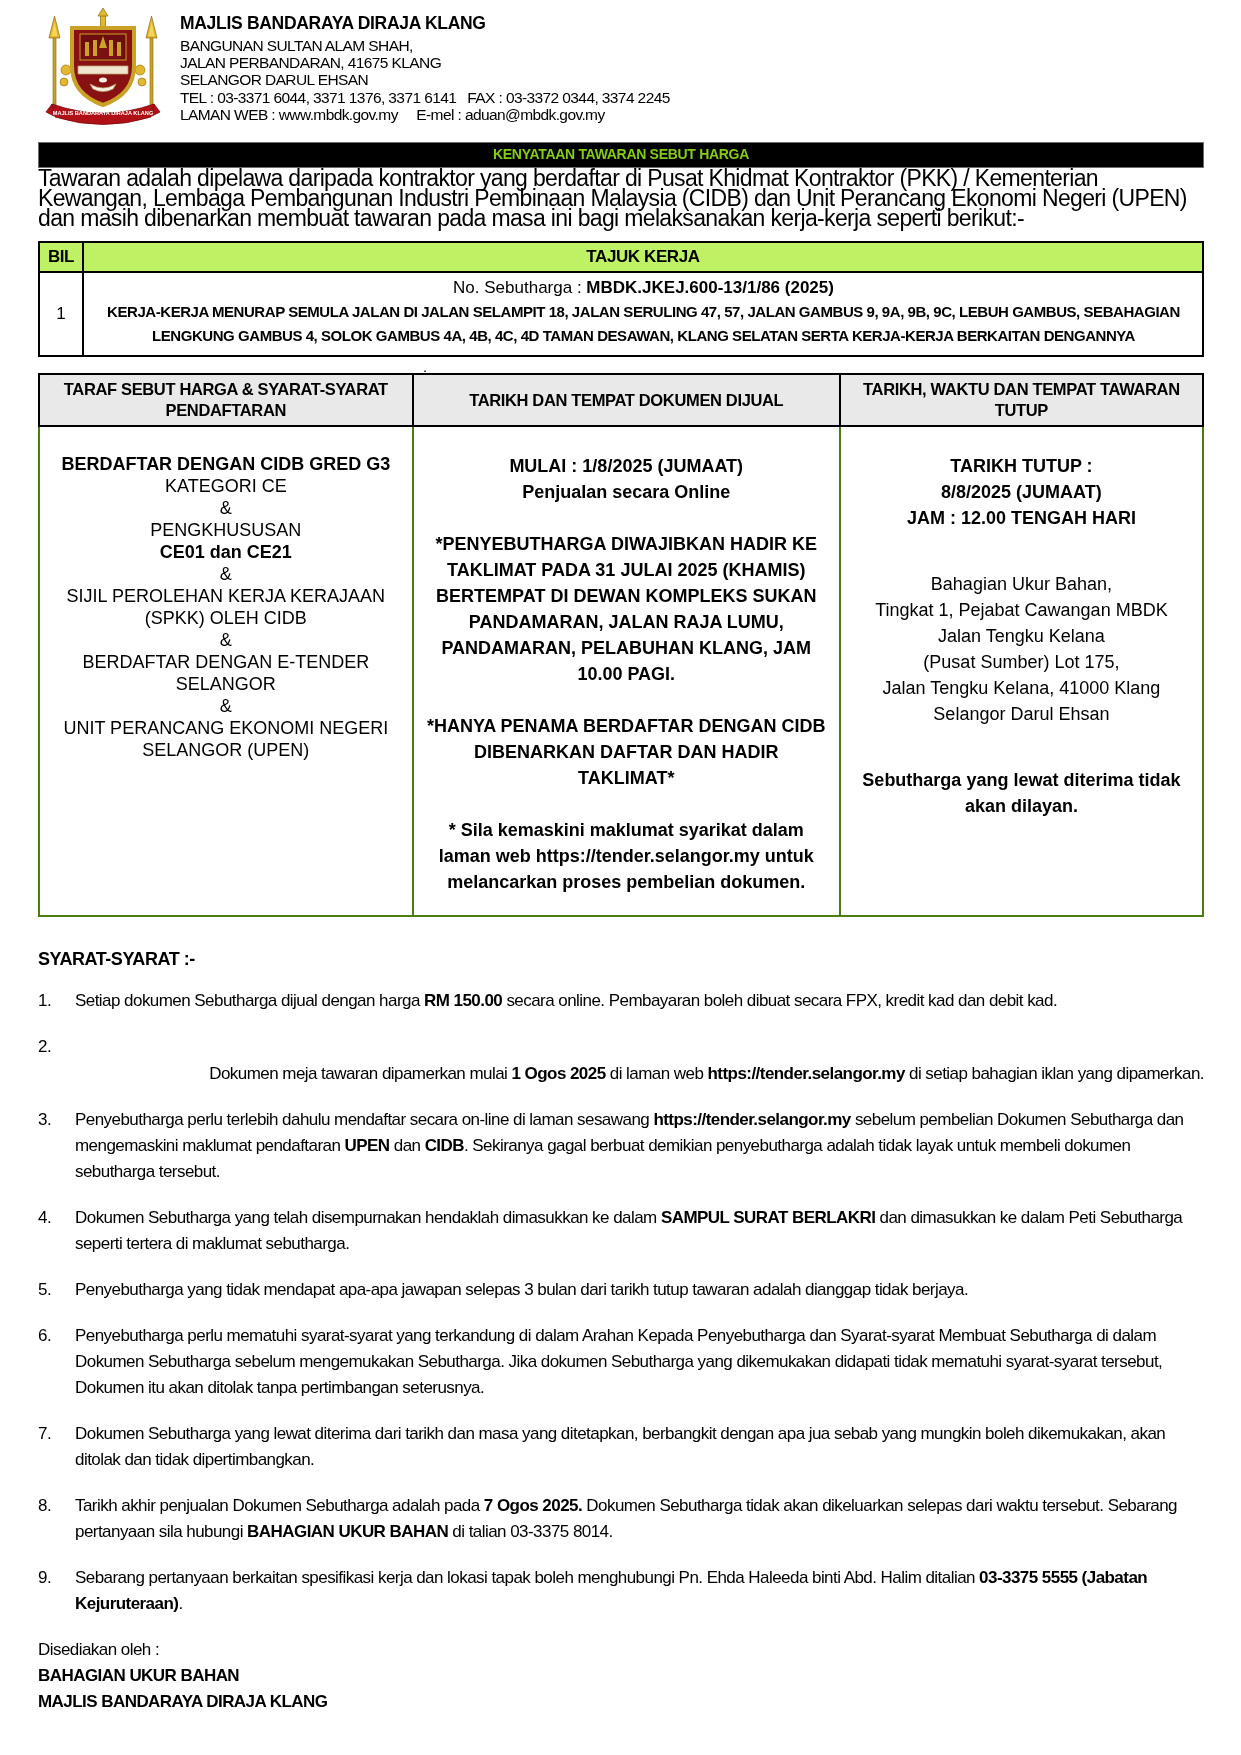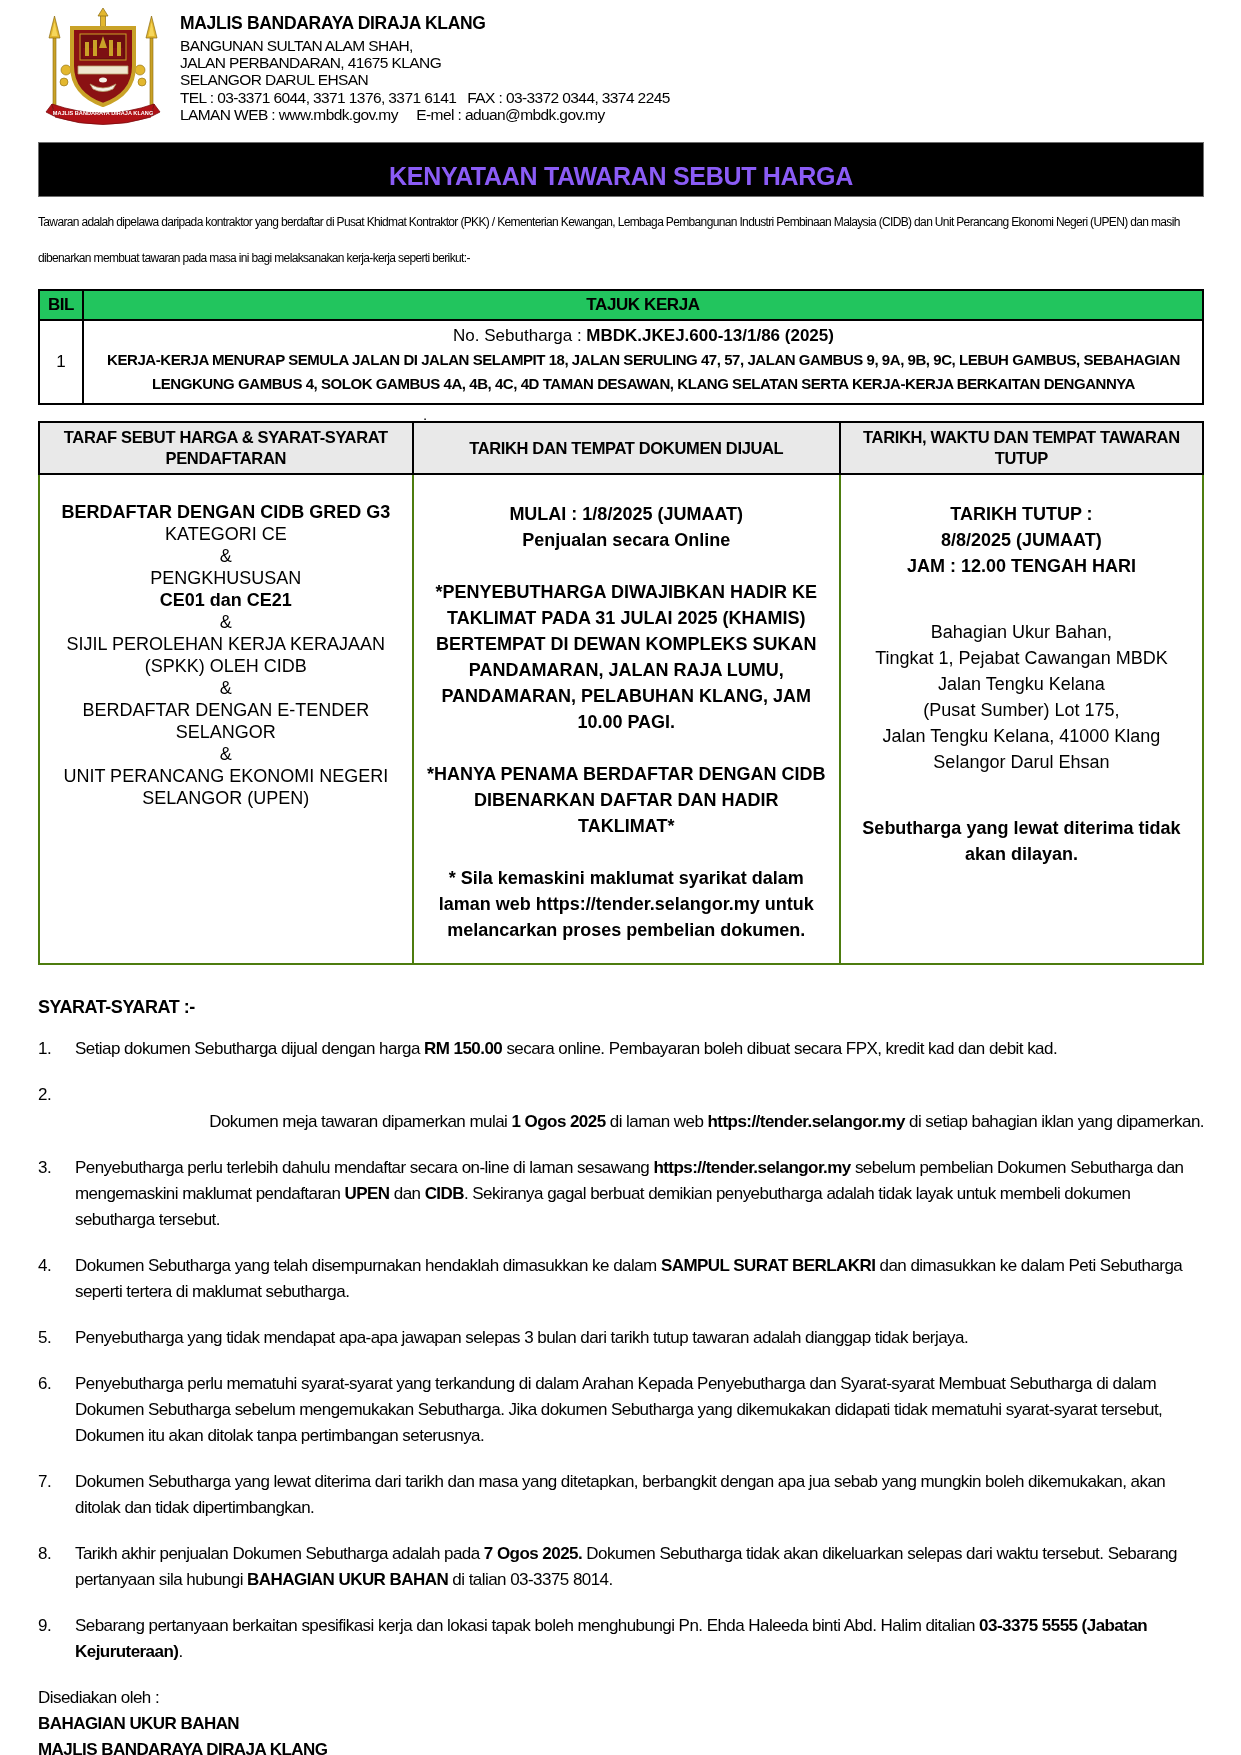--- a/index.html
+++ b/index.html
@@ -14,35 +14,35 @@
   
   .header-row { display: flex; gap: 12px; align-items: flex-start; }
   .logo-wrap { width: 130px; flex: none; }
   .header-text { padding-top: 5px; }
   .org-name { font-weight: bold; font-size: 17.5px; letter-spacing: -0.3px; margin-bottom: 3px; white-space: pre; }
   .addr-line { font-size: 15.5px; letter-spacing: -0.6px; line-height: 17.2px; white-space: pre; }
 
   
   .title-bar {
     margin-top: 12px;
-    background: #000; color: #8b5cf6;
+    background: #000; color: #84cc16;
     border: 1px solid #6e6e6e;
     text-align: center; font-weight: bold;
-    font-size: 25px; letter-spacing: -0.3px;
-    padding: 19px 0 5px;
-  }
-
-  
-  .intro { margin-top: 7px; font-size: 12px; letter-spacing: -0.65px; line-height: 36px; }
+    font-size: 14px; letter-spacing: -0.3px;
+    padding: 3px 0 5px;
+  }
+
+  
+  .intro { margin-top: 0; font-size: 23px; letter-spacing: -0.65px; line-height: 20px; }
 
   
   table.jobs { width: 100%; border-collapse: collapse; margin-top: 13px; }
   table.jobs th, table.jobs td { border: 2px solid #000; }
   table.jobs th {
-    background: #22c55e; font-size: 17px; letter-spacing: -0.4px;
+    background: #bef264; font-size: 17px; letter-spacing: -0.4px;
     padding: 4px 2px; font-weight: bold;
   }
   th.bil-col { width: 44px; }
   td.bil-cell { text-align: center; font-size: 17px; width: 44px; }
   td.job-cell { padding: 3px 8px 7px 9px; font-size: 17px; text-align: center; }
   .job-ref { line-height: 24px; }
   .job-title { font-weight: bold; font-size: 15px; letter-spacing: -0.45px; line-height: 24px; }
 
   
   .dot-sep { font-size: 15px; line-height: 12px; margin: 4px 0 0 385px; }

